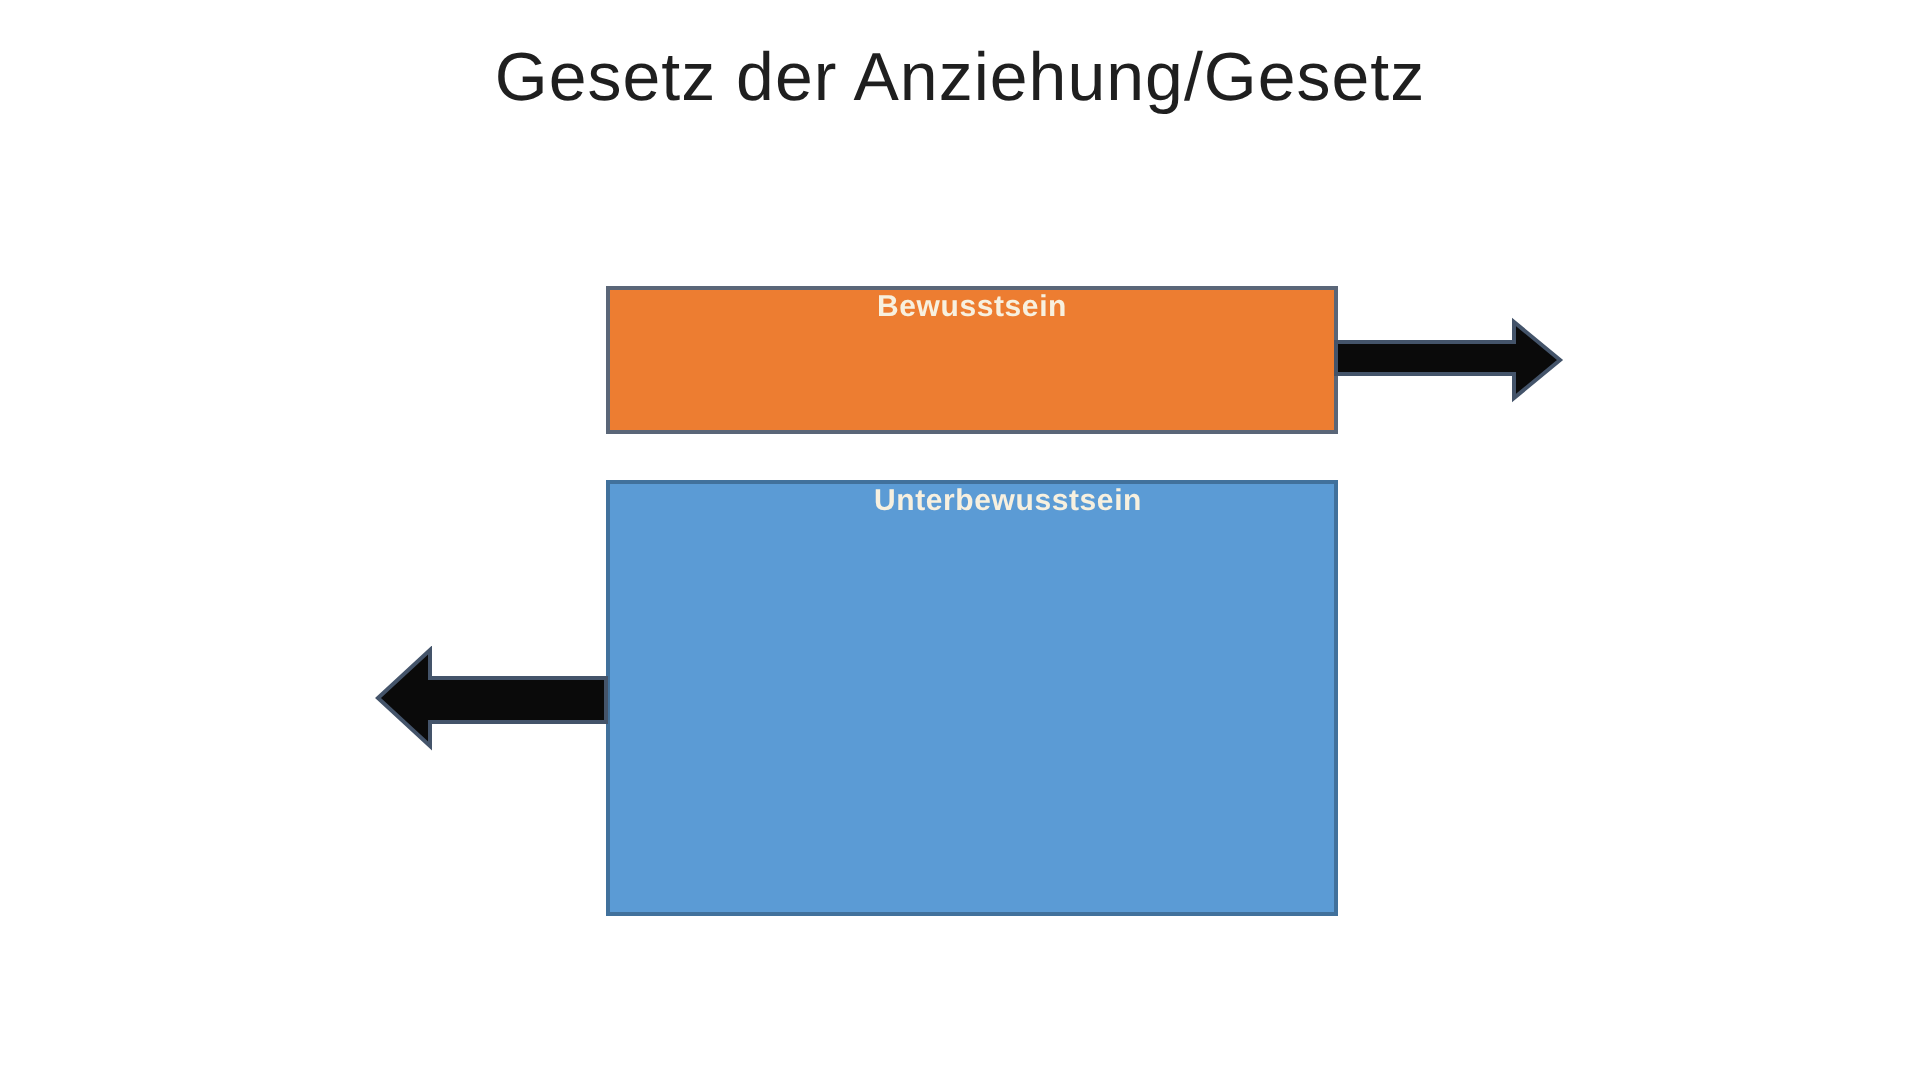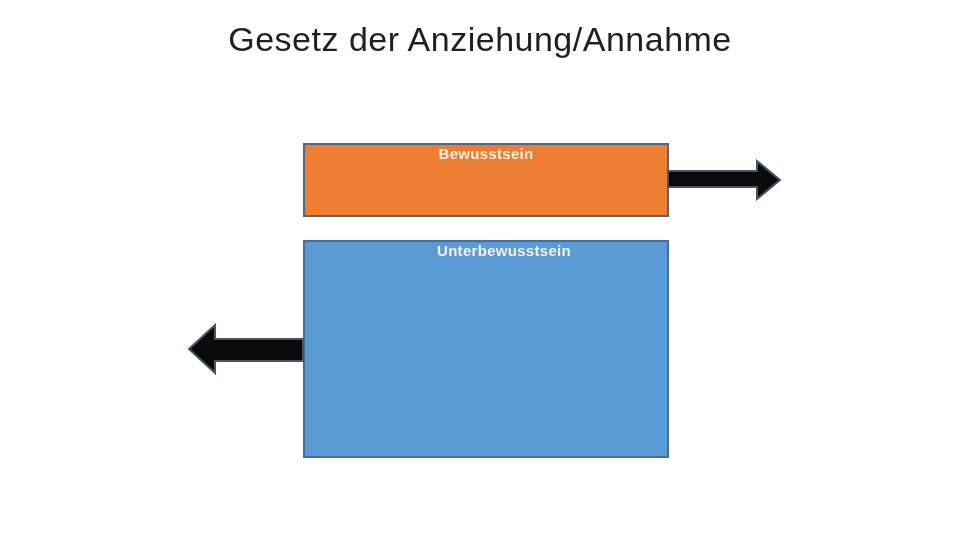--- a/index.html
+++ b/index.html
@@ -69,21 +69,21 @@
   .arrow-left-svg {
     left: 187px;
     top: 323px;
   }
 </style>
 </head>
 <body>
 
 <div class="slide">
 
-  <h1 class="slide-title">Gesetz der Anziehung/Annahme</h1>
+  <h1 class="slide-title">Gesetz der Anziehung/Gesetz</h1>
 
   <div class="shape-box box-bewusstsein">
     <span class="box-label">Bewusstsein</span>
   </div>
 
   <svg class="arrow-svg arrow-right-svg" width="117" height="44" viewBox="0 0 117 44">
     <polygon points="2,13 91,13 91,3 114,22 91,41 91,29 2,29" stroke-width="2" stroke-linejoin="miter" fill="#0A0A0A" stroke="#44546A"></polygon>
   </svg>
 
   <div class="shape-box box-unterbewusstsein">

